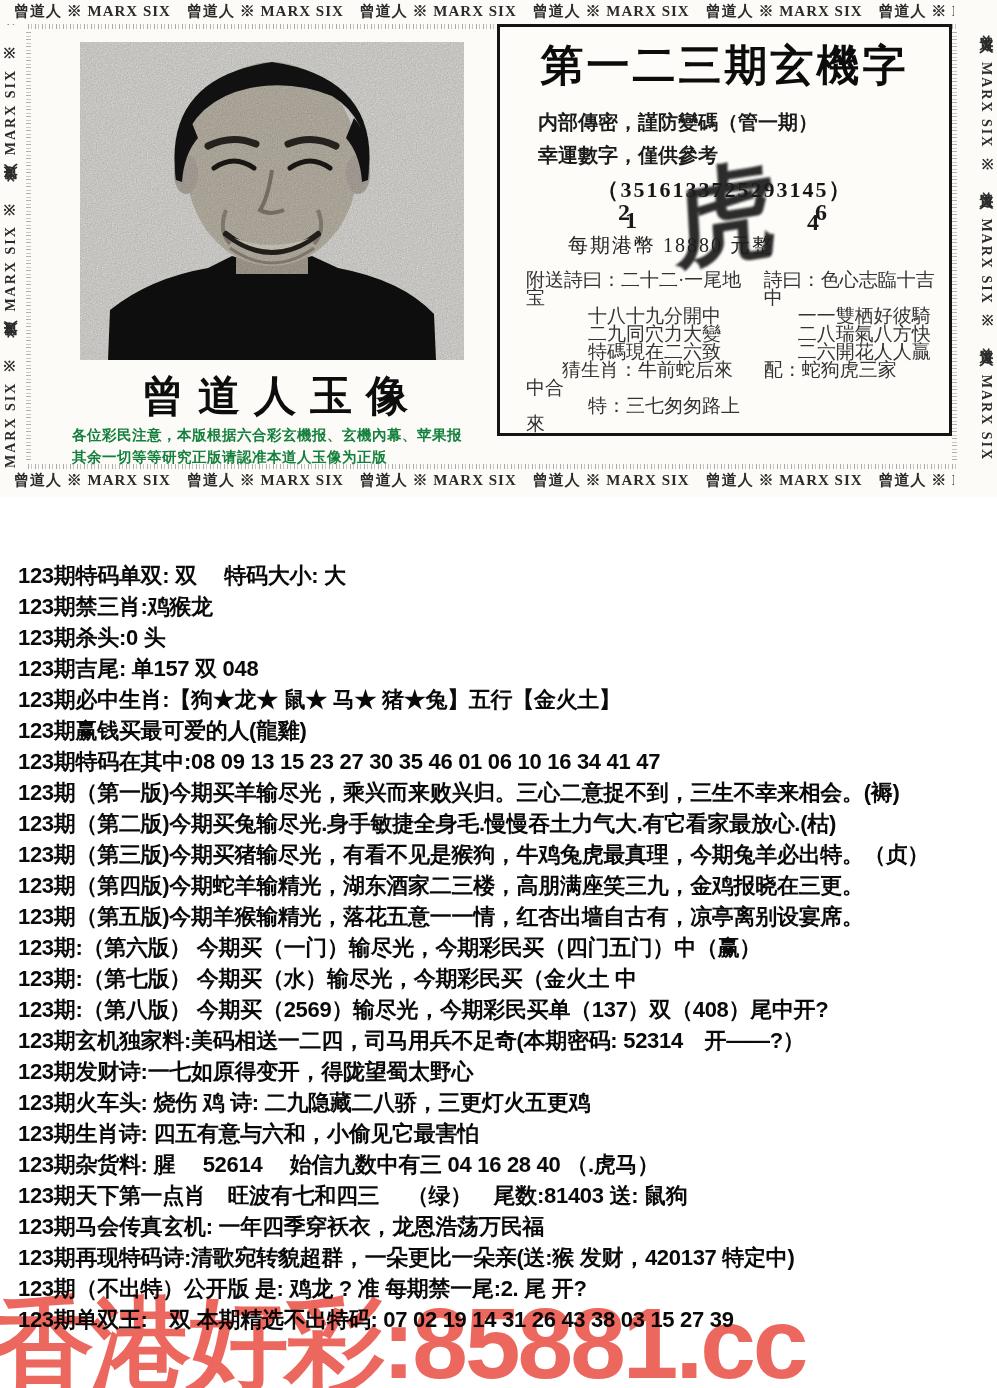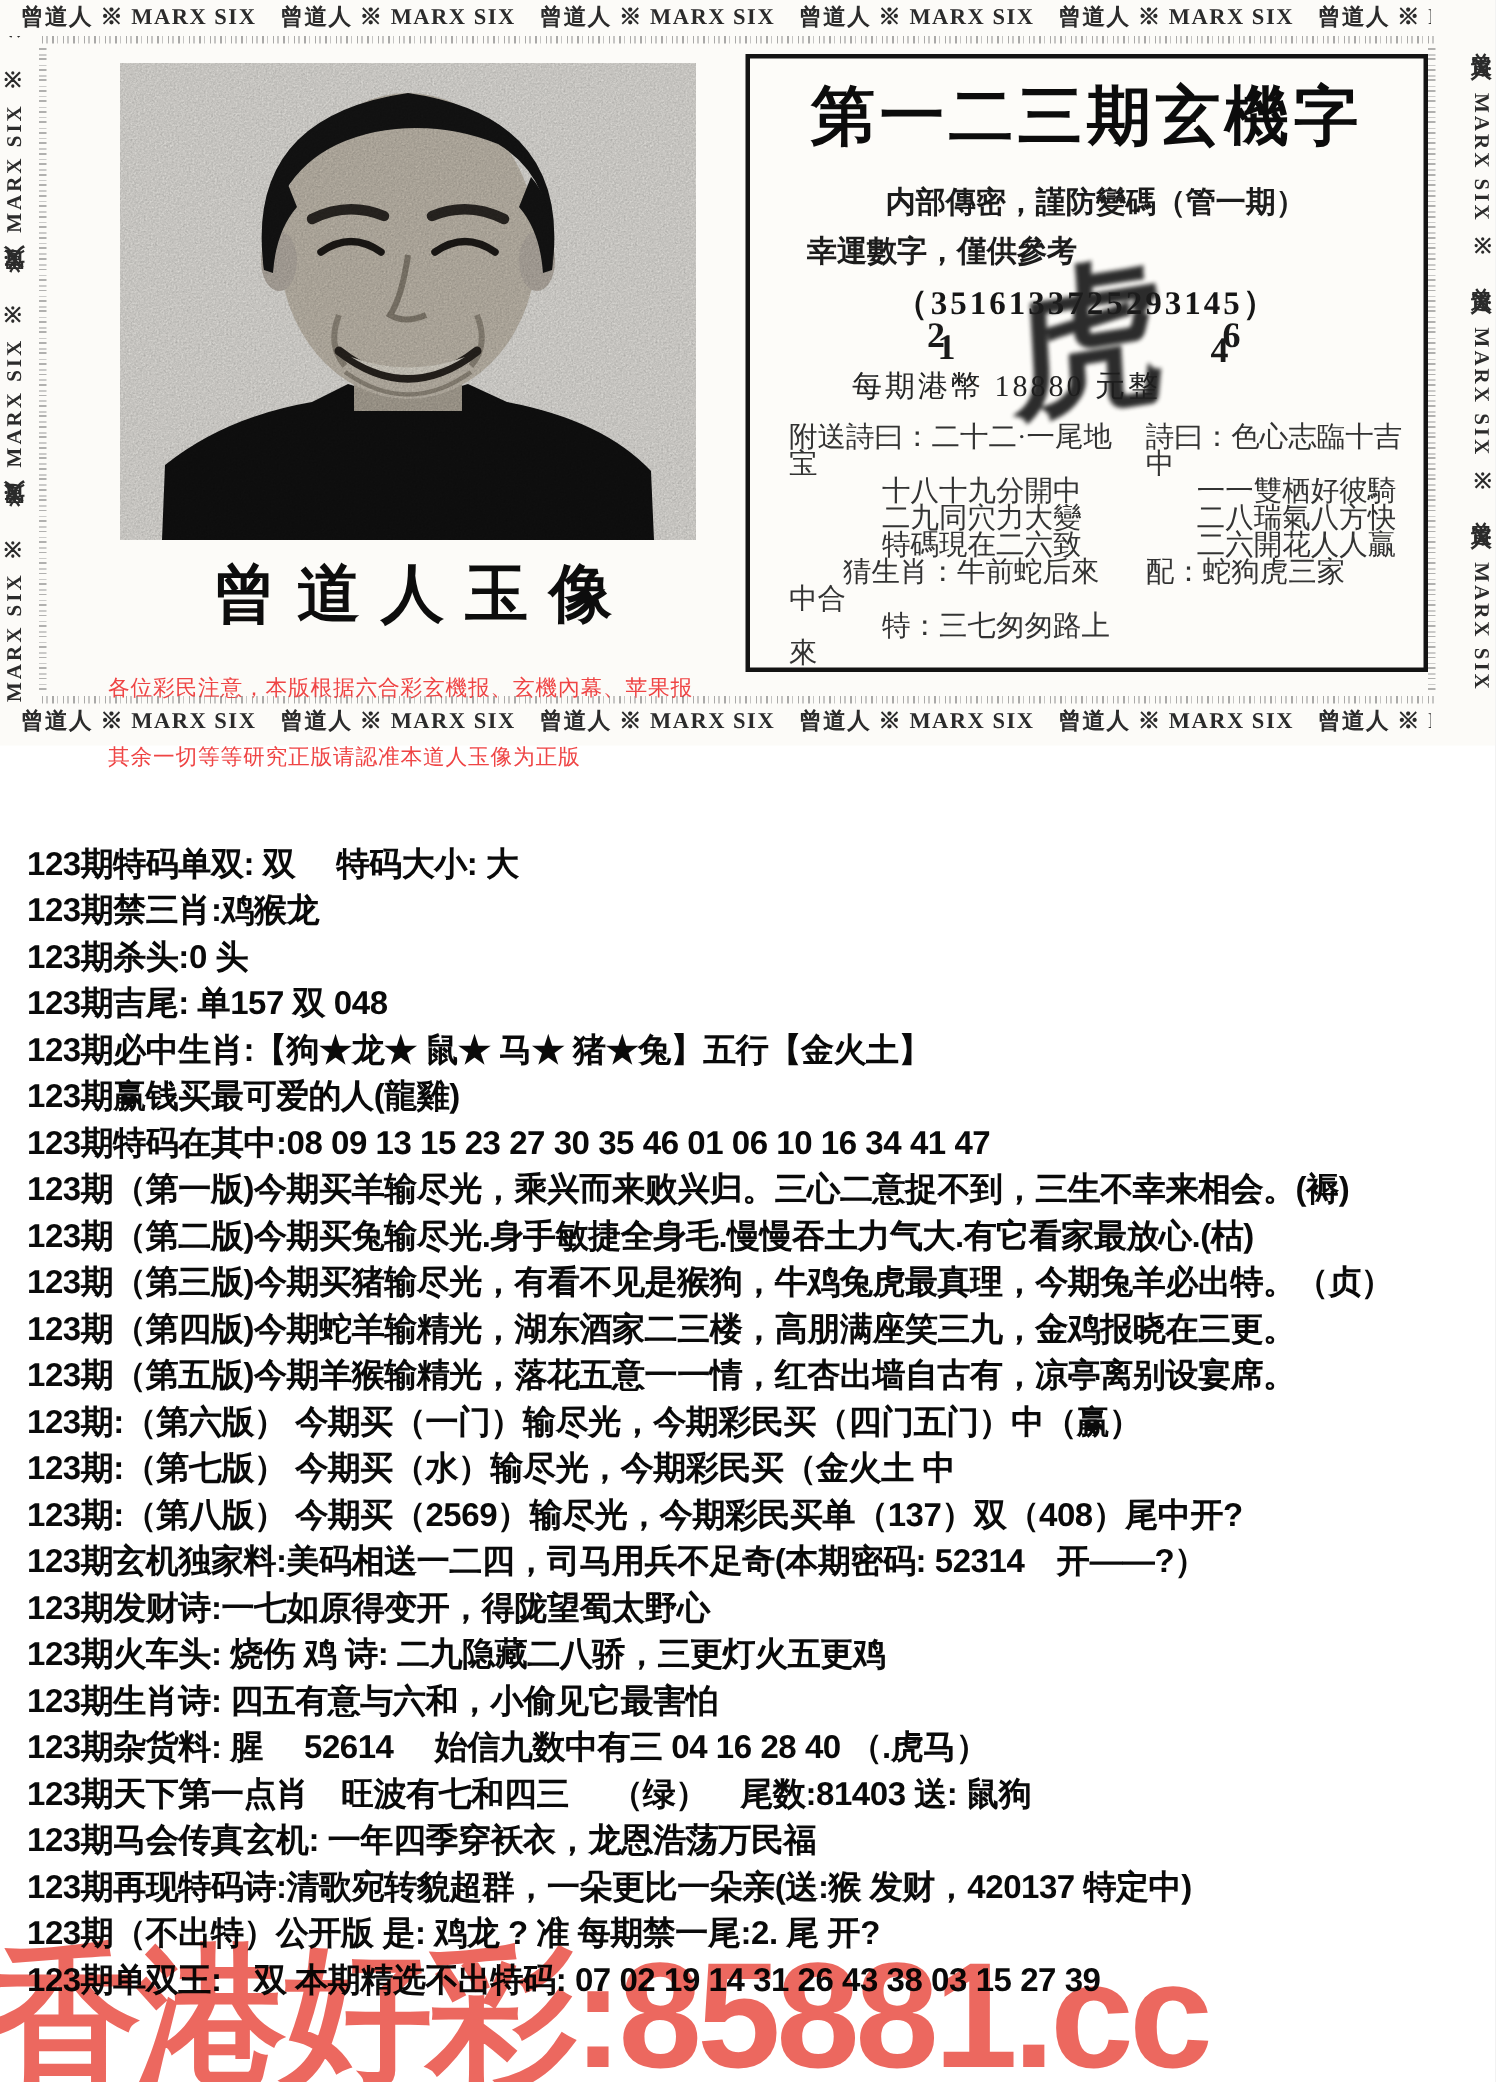--- a/index.html
+++ b/index.html
@@ -23,30 +23,30 @@
   .squiggle-v{position:absolute;top:30px;height:430px;width:5px;opacity:.5;
       background:repeating-linear-gradient(0deg,#666 0 1px,transparent 1px 3px,#999 3px 4px,transparent 4px 7px);}
   .squiggle-v.left{left:26px;}
   .squiggle-v.right{right:40px;}
 
   
   .portrait-block{position:absolute;left:72px;top:42px;width:420px;}
   .portrait-photo{display:block;width:384px;height:318px;margin-left:8px;}
   .portrait-caption{margin-top:8px;text-align:center;font-size:42px;font-weight:700;
                     letter-spacing:14px;color:#0d0d0d;}
-  .portrait-notes{margin-top:24px;font-size:14.5px;line-height:1.55;color:#ef4444;font-weight:400;
+  .portrait-notes{margin-top:0;font-size:14.5px;line-height:1.55;color:#15803d;font-weight:700;
                   letter-spacing:.5px;}
 
   
-  .mystery-box{position:absolute;left:497px;top:36px;width:455px;height:412px;
+  .mystery-box{position:absolute;left:497px;top:24px;width:455px;height:412px;
                border:3px solid #141414;box-sizing:border-box;background:#fdfcf9;
                display:flex;flex-direction:column;}
   .mb-title{margin-top:10px;text-align:center;font-size:43px;font-weight:700;
             letter-spacing:3px;color:#0c0c0c;}
-  .mb-inforow{display:flex;justify-content:center;padding:14px 26px 0 38px;
+  .mb-inforow{display:flex;justify-content:flex-start;padding:14px 26px 0 38px;
               font-size:20px;color:#1c1c1c;font-weight:600;}
   .mb-lucky{padding:6px 26px 0 38px;font-size:20px;color:#1c1c1c;font-weight:600;}
   .mb-digits{padding-top:6px;text-align:center;font-size:22px;letter-spacing:2px;
              color:#161616;font-weight:600;}
   .mb-tiger-zone{position:relative;height:118px;margin-top:2px;}
   .tiger-char{position:absolute;left:50%;top:46%;transform:translate(-50%,-50%) rotate(-9deg) skewX(-6deg);
               font-size:104px;font-weight:700;color:#1d1d1d;filter:blur(1.3px);opacity:.93;}
   .corner-num{position:absolute;font-size:24px;color:#1a1a1a;font-weight:600;}
   .corner-num.tl{left:125px;top:0px;}
   .corner-num.tr{right:130px;top:2px;}

